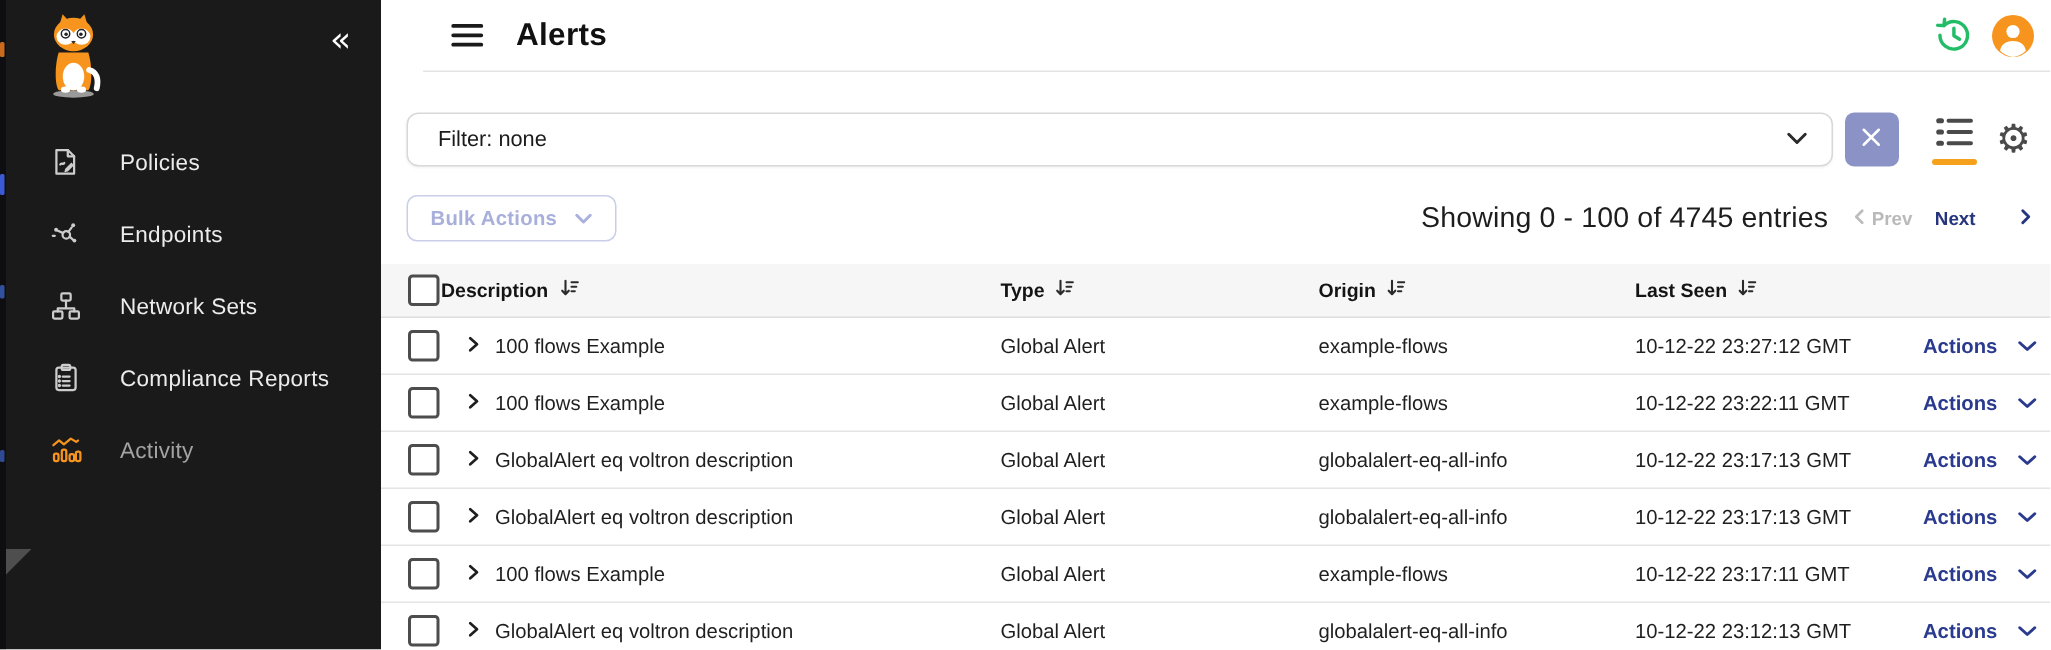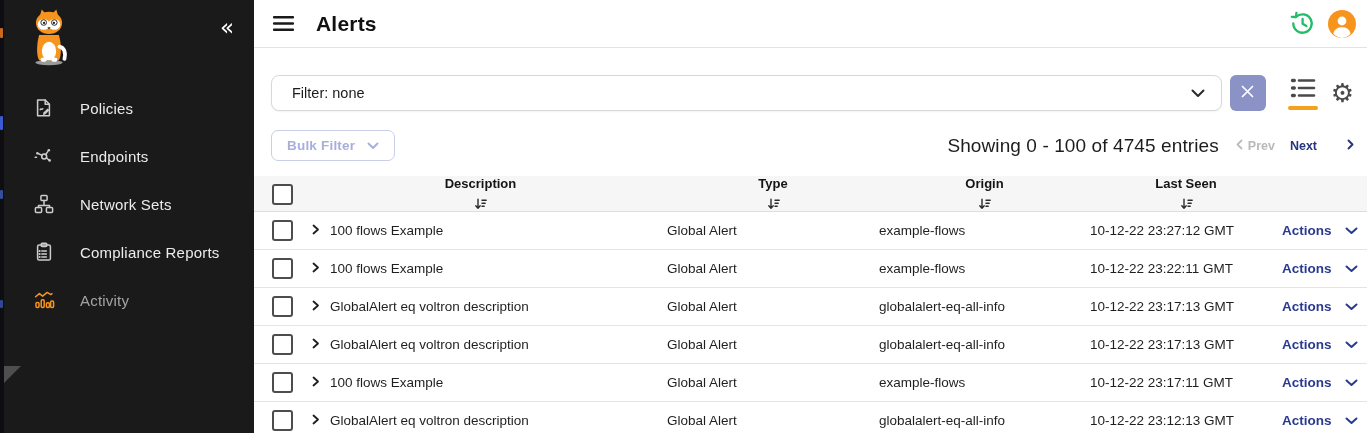--- a/index.html
+++ b/index.html
@@ -25,21 +25,21 @@
   .nav-ic svg{width:22px;height:22px;stroke:currentColor;fill:none;stroke-width:1.5;
     stroke-linecap:round;stroke-linejoin:round;}
   .nav-item.active{color:#a3a3a3;}
   .nav-item.active .nav-ic{color:#F7941E;}
   .fold{position:absolute;left:4px;top:366px;width:0;height:0;
     border-top:17px solid #585858;border-right:17px solid transparent;opacity:.85;}
 
   
   .main{flex:1;min-width:0;display:flex;flex-direction:column;background:#fff;}
   .topbar{height:47px;flex:none;display:flex;align-items:center;
-    padding:0 11px 0 17px;border-bottom:1px solid #e3e3e3;}
+    padding:0 11px 0 17px;border-bottom:1px solid #e3e3e3;margin-left:28px;}
   .hamburger{background:none;border:none;padding:0;margin-right:20px;cursor:pointer;display:flex;}
   .page-title{font-size:21px;font-weight:700;margin:0;color:#111;letter-spacing:.2px;}
   .topbar-right{margin-left:auto;display:flex;align-items:center;gap:12px;}
   .icon-btn{background:none;border:none;padding:0;cursor:pointer;display:flex;align-items:center;}
 
   .toolbar{display:flex;align-items:center;padding:27px 13px 0 17px;}
   .filter-select{flex:1;height:34px;border:1px solid #d8d8d8;border-radius:8px;
     display:flex;align-items:center;justify-content:space-between;
     padding:0 16px 0 20px;font-size:14.5px;color:#1b1b1b;cursor:pointer;
     box-shadow:0 1px 2px rgba(0,0,0,.05);background:#fff;}
@@ -63,21 +63,21 @@
   .pg-prev{color:#b9b9b9;margin-left:17px;cursor:default;}
   .pg-next{color:#26357E;margin-left:15px;gap:30px;}
 
   
   .table{margin-top:15px;}
   .trow{display:grid;grid-template-columns:38px 20px 337px 212px 211px 192px 1fr;
     align-items:center;padding:0 8px 0 18px;}
   .thead{background:#f6f6f6;height:35px;border-bottom:1px solid #dedede;
     font-size:13px;font-weight:700;color:#141414;}
   .th-desc{grid-column:2 / span 2;margin-left:-16px;}
-  .th{display:flex;align-items:center;gap:7px;cursor:pointer;flex-direction:column;}
+  .th{display:flex;align-items:center;gap:7px;cursor:pointer;}
   .body-row{height:37px;border-bottom:1px solid #e4e4e4;font-size:13.5px;color:#1f1f1f;}
   .checkbox{width:17px;height:17px;border:2px solid #4d4d4d;border-radius:3px;background:#fff;cursor:pointer;}
   .expand-btn{background:none;border:none;padding:0;cursor:pointer;display:flex;align-items:center;}
   .cell-actions{display:flex;align-items:center;gap:13px;color:#2A3B8F;font-weight:600;
     font-size:13.5px;cursor:pointer;background:none;border:none;font-family:inherit;padding:0;}
 </style>
 </head>
 <body>
 
 <div class="app">
@@ -227,21 +227,21 @@
               <path d="M2.5 4.5h1.8M2.5 12h1.8M2.5 19.5h1.8" stroke-width="3.4"></path>
             </svg>
         </span>
         <span class="view-underline"></span>
       </button>
       <button class="gear-btn">⚙</button>
     </section>
 
     <section class="actions-row">
       <button class="bulk-btn">
-        <span>Bulk Filter</span>
+        <span>Bulk Actions</span>
         <span>
           <svg width="12" height="8" viewBox="0 0 12 8" fill="none" stroke="#AAB1DC" stroke-width="2" stroke-linecap="round" stroke-linejoin="round">
               <path d="M1.5 1.5 6 6l4.5-4.5"></path>
             </svg>
         </span>
       </button>
       <div class="paging">
         <span class="showing">Showing 0 - 100 of 4745 entries</span>
         <button class="pg-btn pg-prev">
           <span>

